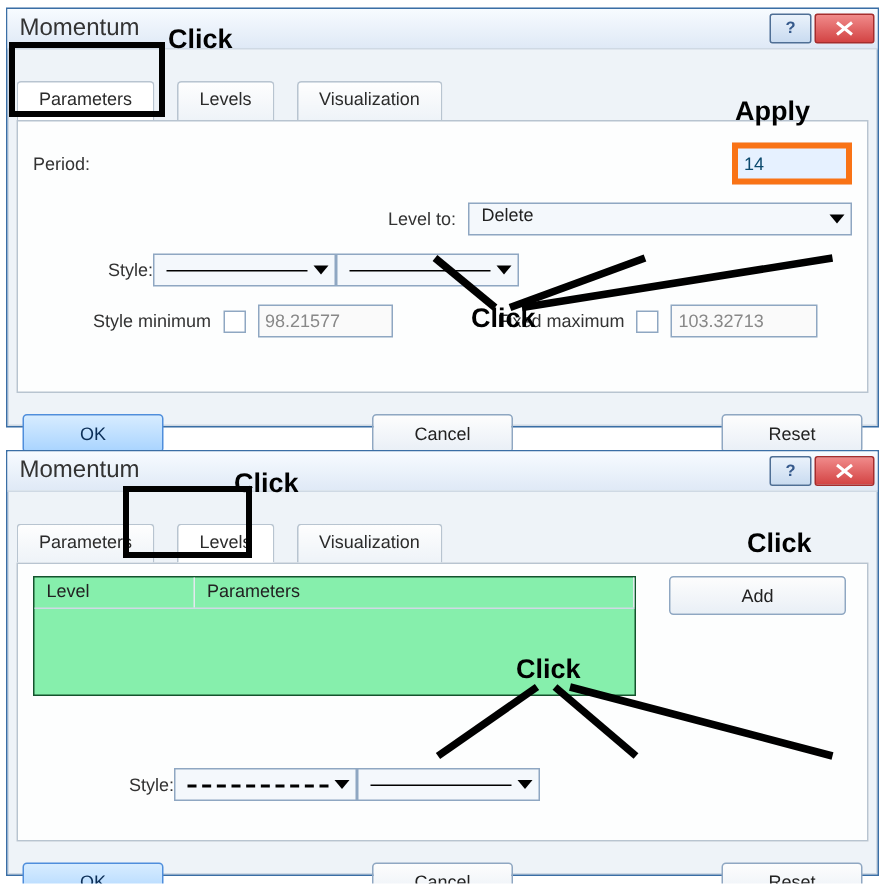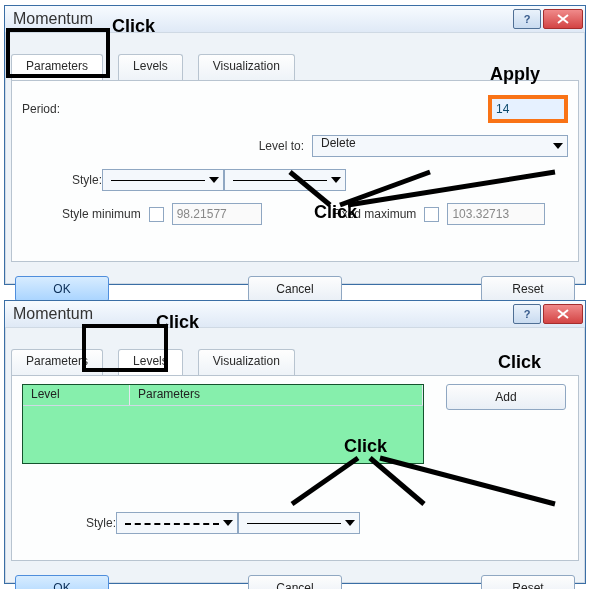--- a/index.html
+++ b/index.html
@@ -42,21 +42,21 @@
   .numbox{width:80px;color:#888;background:#fafafa}
   
   .btnrow{display:flex;justify-content:space-between;gap:8px;padding:8px 10px}
   .btn{width:92px;height:24px;border:1px solid #8fa7c2;border-radius:3px;background:linear-gradient(#fdfdfd,#e9eff6);display:flex;align-items:center;justify-content:center;color:#222}
   .btn.primary{background:linear-gradient(#d7ecff,#a9d4ff);border-color:#4f8edc;color:#0b2e57}
   .btn.disabled{color:#999}
   
   .lvltbl{margin:8px 10px;border:1px solid #14532d;height:78px;background:#86efac}
   .lvlhdr{display:flex;border-bottom:1px solid #cfd9e4;height:20px;font-size:12px}
   .lvlhdr .col{padding:2px 8px;border-right:1px solid #e3e9ef}
-  .lvlside{position:absolute;right:14px;top:8px;width:118px;display:flex;flex-direction:column;gap:6px}
+  .lvlside{position:absolute;right:14px;top:8px;width:118px;display:flex;flex-direction:row;gap:6px}
   .lvlside .btn{width:118px}
   
   .anno{position:absolute;font-family:Liberation Sans, sans-serif;font-weight:700;font-size:18px;color:#000;pointer-events:none;z-index:50}
   .hi{position:absolute;border:4px solid #000;pointer-events:none;z-index:40}
   svg.ovl{position:absolute;left:0;top:0;pointer-events:none;z-index:45}
 </style>
 </head>
 <body>
 
 <div class="dialog" style="top:5px;width:580px;height:278px">

